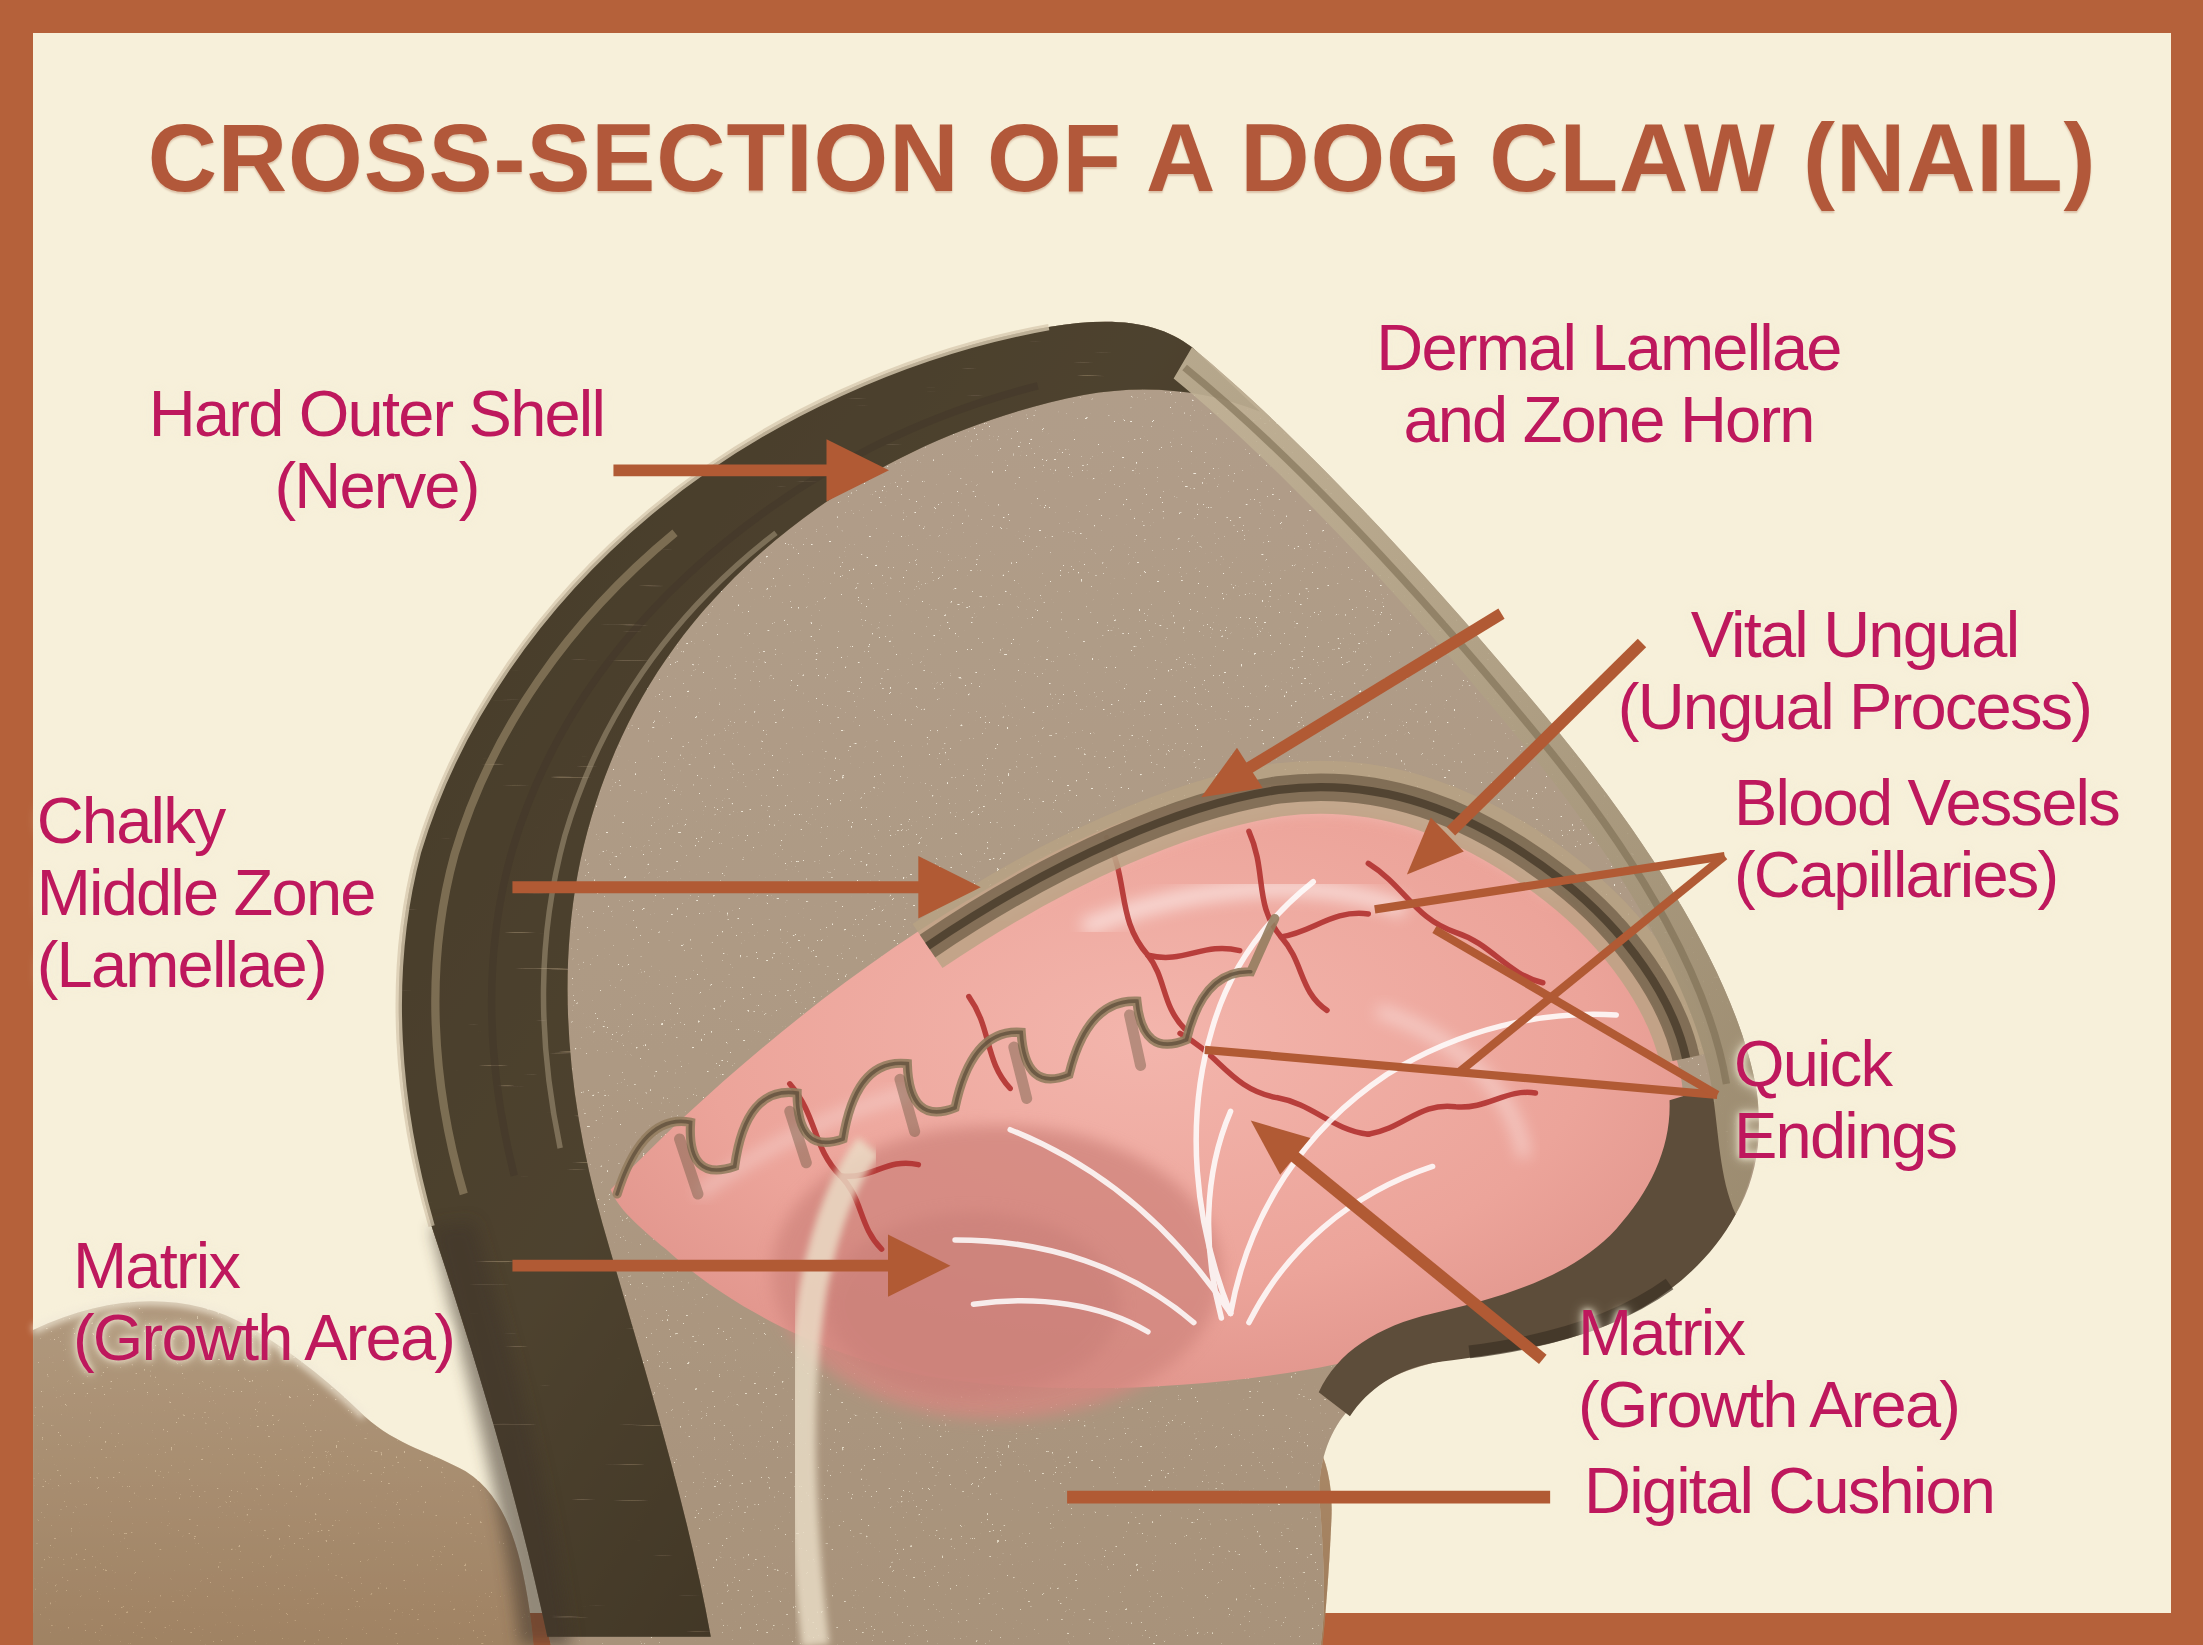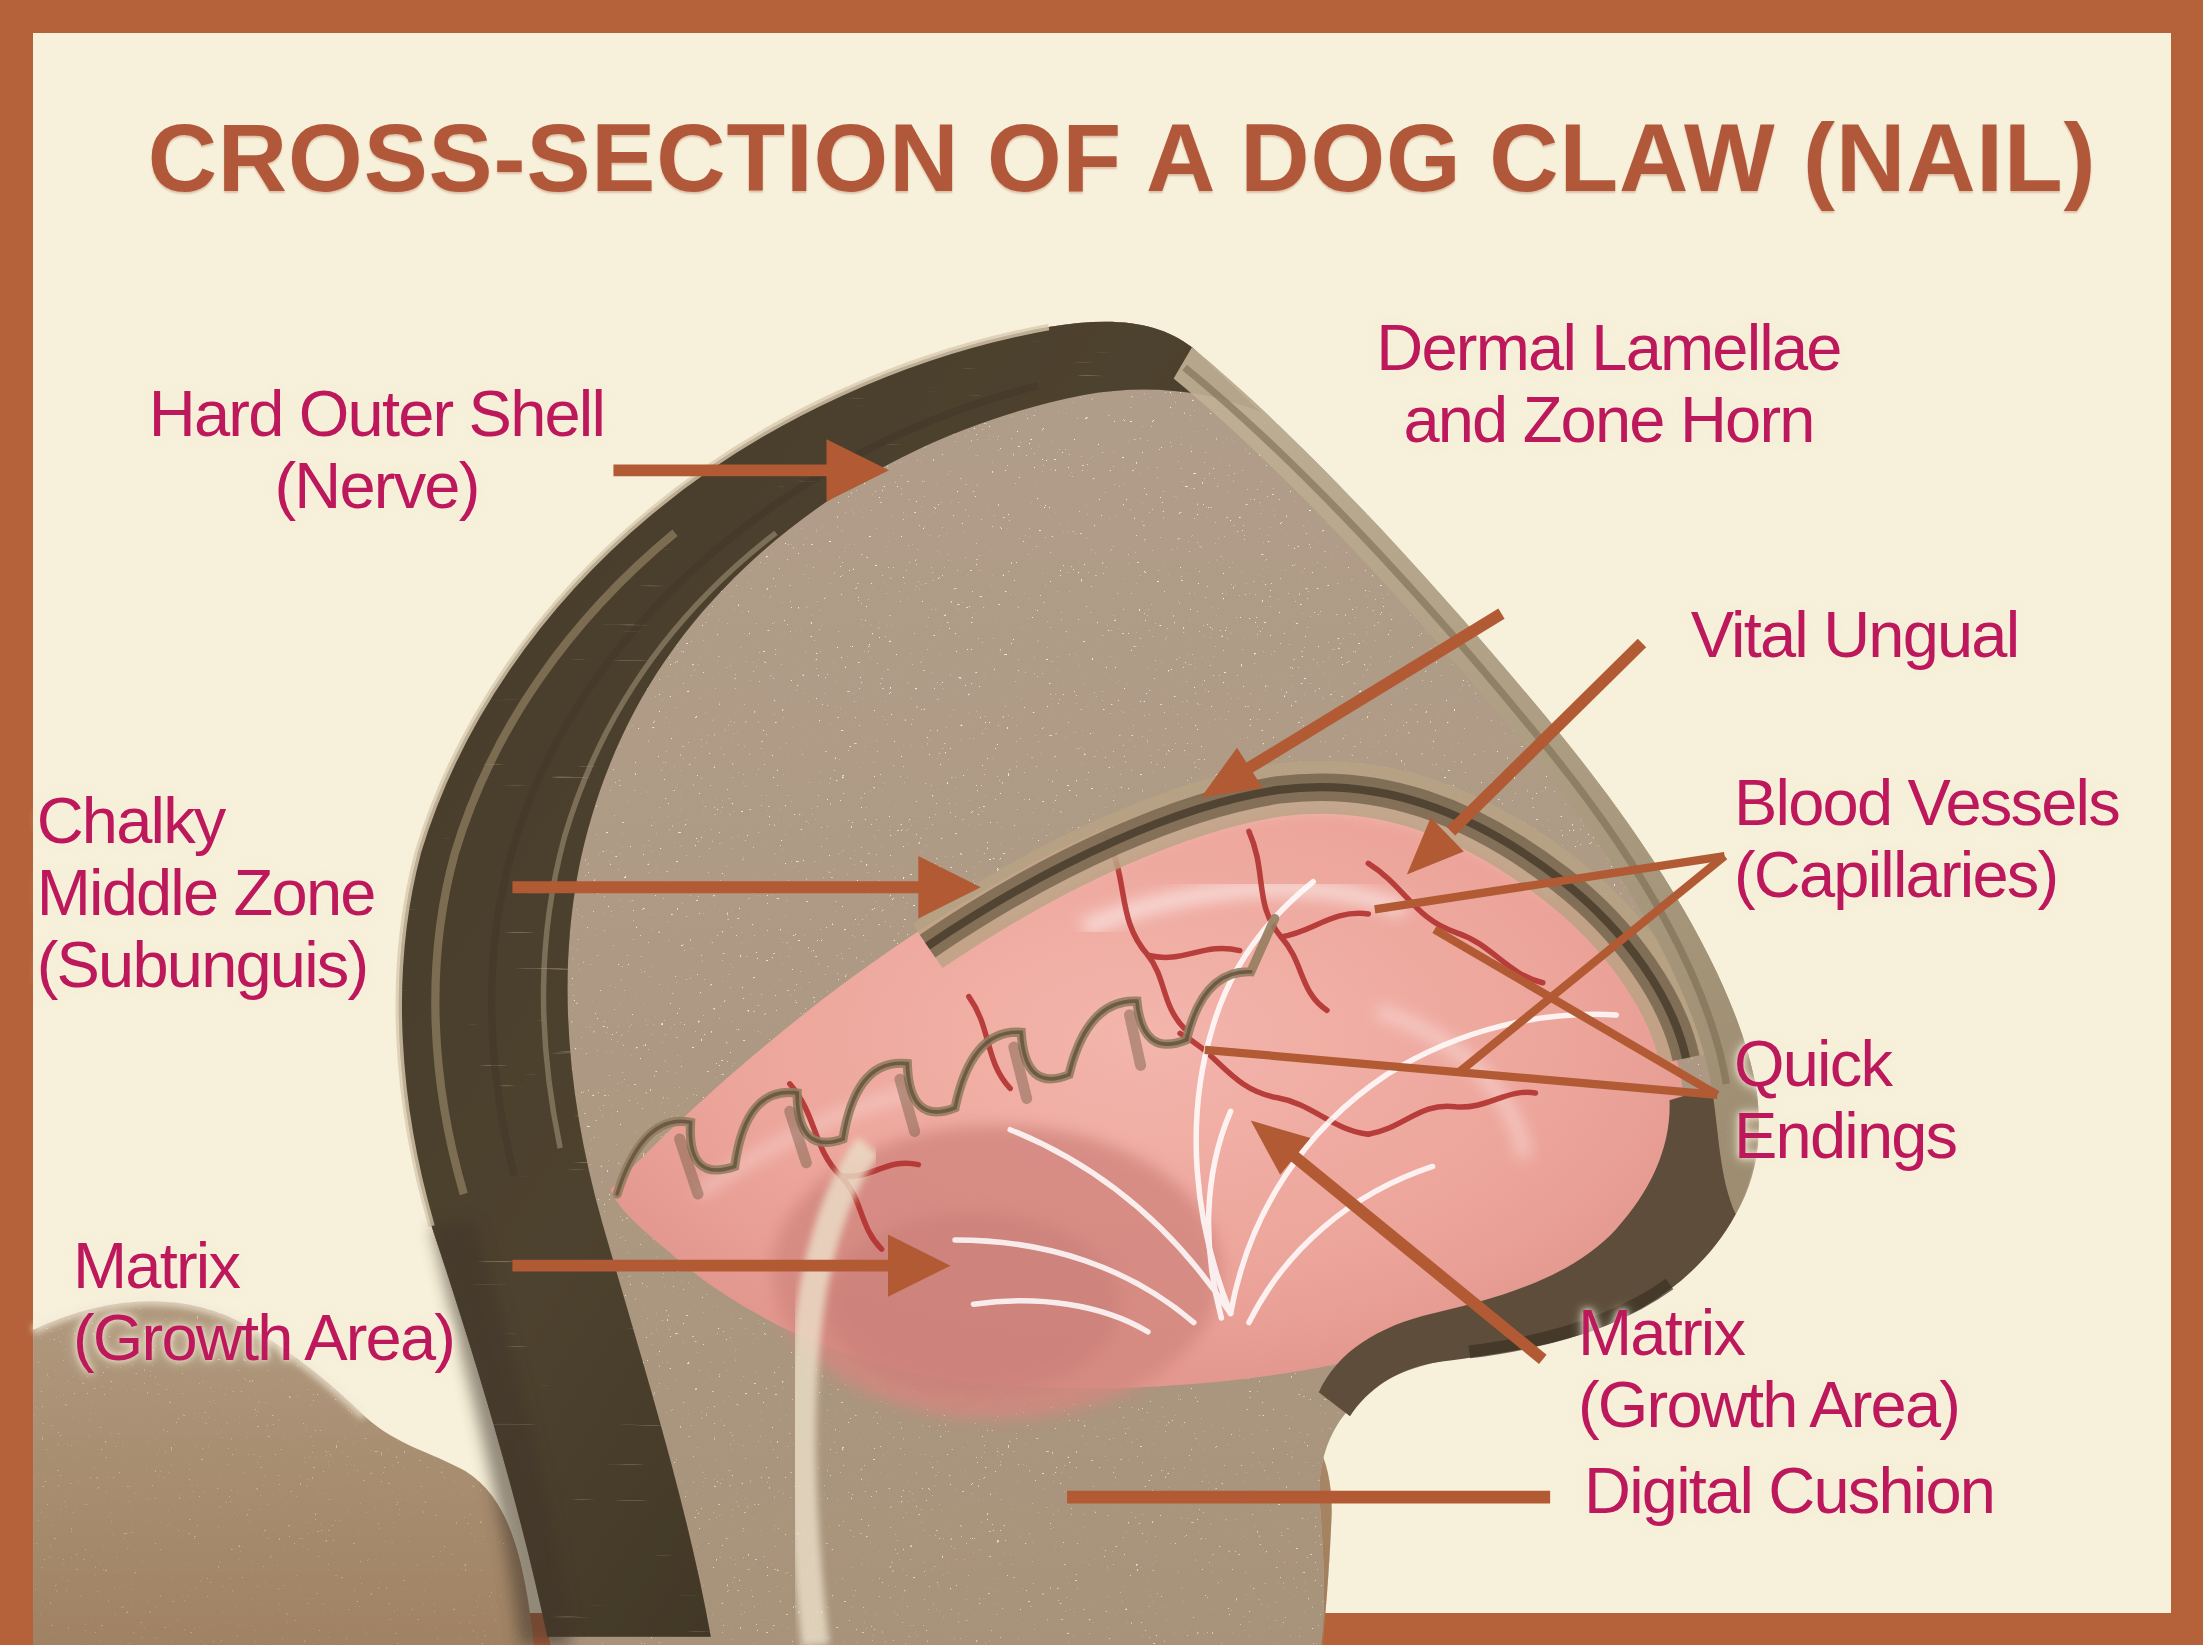--- a/index.html
+++ b/index.html
@@ -262,30 +262,31 @@
     <div class="title">CROSS-SECTION OF A DOG CLAW (NAIL)</div>
 
     <div id="lab-hard" class="lbl c">
       <span>Hard Outer Shell</span>
       <span>(Nerve)</span>
     </div>
 
     <div id="lab-chalky" class="lbl r">
       <span>Chalky</span>
       <span>Middle Zone</span>
-      <span>(Subunguis)</span>
+      <span>(Lamellae)</span>
     </div>
 
     <div id="lab-dermal" class="lbl c">
       <span>Dermal Lamellae</span>
       <span>and Zone Horn</span>
     </div>
 
     <div id="lab-vital" class="lbl c">
       <span>Vital Ungual</span>
+      <span>(Ungual Process)</span>
     </div>
 
     <div id="lab-blood" class="lbl l">
       <span>Blood Vessels</span>
       <span>(Capillaries)</span>
     </div>
 
     <div id="lab-nerve" class="lbl l">
       <span>Quick</span>
       <span>Endings</span>

